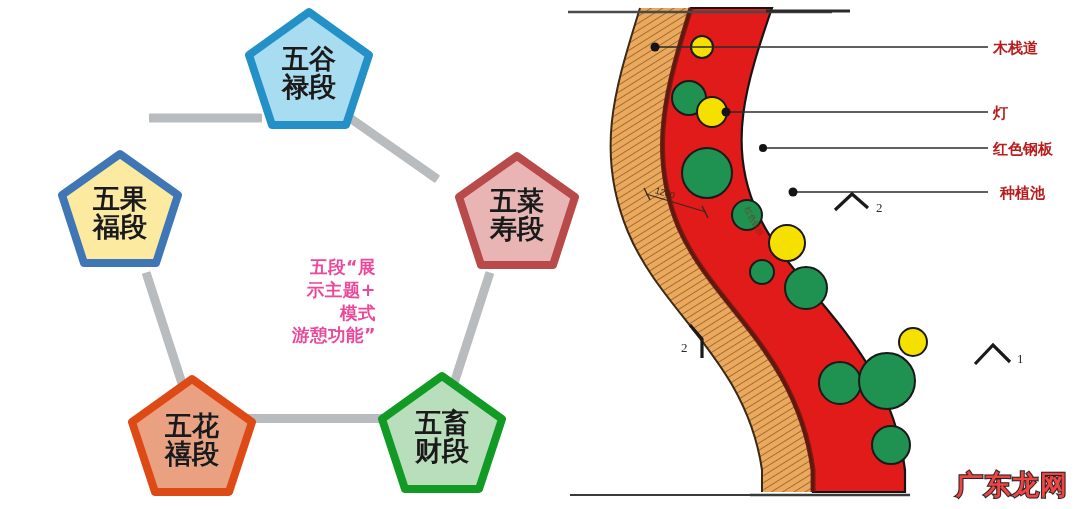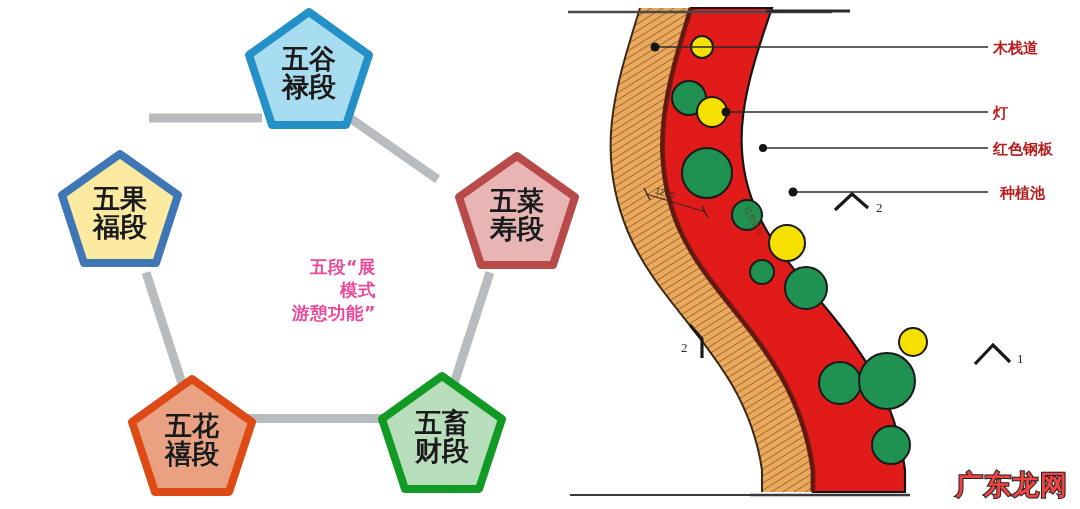--- a/index.html
+++ b/index.html
@@ -162,20 +162,21 @@
         <polygon points="64,4 124,47 101,117 27,117 4,47" fill="#b8debb" stroke="#119b25" stroke-width="8" stroke-linejoin="round"></polygon>
       </svg>
       <div class="plabel" style="font-size:27px;margin-top:8px;">
         <div>五畜</div>
         <div>财段</div>
       </div>
     </div>
 
     <div id="center-text">
       <div>五段“展</div>
+      <div>示主题+</div>
       <div>模式</div>
       <div>游憩功能”</div>
     </div>
   </div>
 
   <div id="right-panel">
 
     <svg width="530" height="509" viewBox="0 0 530 509">
       <defs>
 

